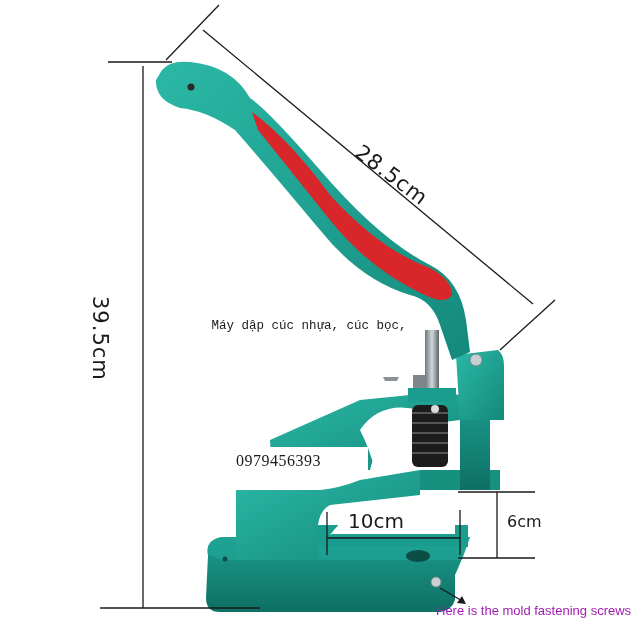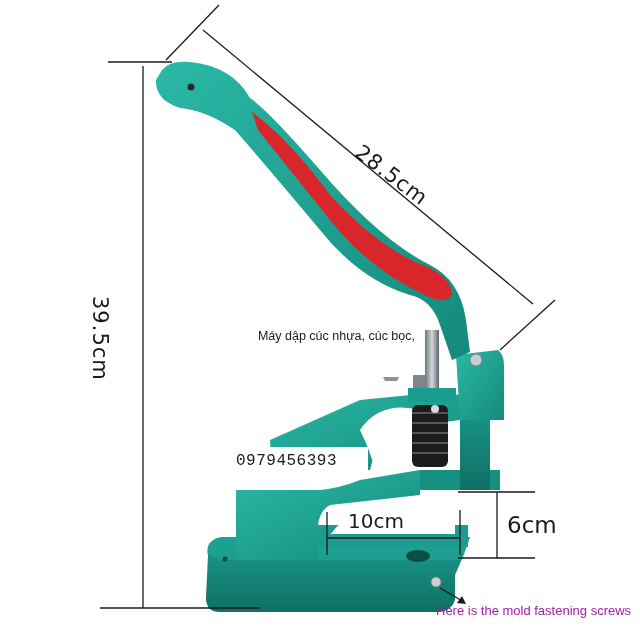--- a/index.html
+++ b/index.html
@@ -4,24 +4,24 @@
   <style>
     html, body { margin: 0; padding: 0; background: #ffffff; }
     body { width: 640px; height: 640px; position: relative; overflow: hidden; font-family: "DejaVu Sans", sans-serif; }
     #scene { position: absolute; left: 0; top: 0; width: 640px; height: 640px; }
     .lbl { position: absolute; color: #1a1a1a; white-space: nowrap; }
     .dim-big { font-family: "DejaVu Sans", sans-serif; font-size: 21px; letter-spacing: 1px; }
     #dim-height { left: 112px; top: 296px; transform: rotate(90deg); transform-origin: left top; }
     #dim-height-inner { display:block; }
     #dim-length { left: 365px; top: 140px; transform: rotate(37deg); transform-origin: left top; }
     #dim-width { left: 348px; top: 509px; font-size: 20px; }
-    #dim-depth { left: 507px; top: 512px; font-size: 23px; }
-    #desc { left: 203px; top: 327px; font-family: Liberation Sans, sans-serif; font-size: 12.5px; line-height: 19px; text-align: right; width: 212px; }
+    #dim-depth { left: 507px; top: 512px; font-size: 16px; }
+    #desc { left: 203px; top: 317px; font-family: Liberation Mono, monospace; font-size: 12.5px; line-height: 19px; text-align: center; width: 212px; }
     #desc span { display: block; }
-    #phone { left: 236px; top: 452px; font-family: Liberation Mono, monospace; font-size: 16px; letter-spacing: 0.5px; }
+    #phone { left: 236px; top: 452px; font-family: Liberation Serif, serif; font-size: 16px; letter-spacing: 0.5px; }
     #note { left: 436px; top: 603px; font-family: "Liberation Sans", sans-serif; font-size: 13px; color: #a21caf; }
   </style>
 </head>
 <body>
 
 <svg id="scene" viewBox="0 0 640 640" xmlns="http://www.w3.org/2000/svg">
   <defs>
     <linearGradient id="teal" x1="0" y1="0" x2="1" y2="1">
       <stop offset="0" stop-color="#2bb8a6"></stop>
       <stop offset="1" stop-color="#14897b"></stop>

